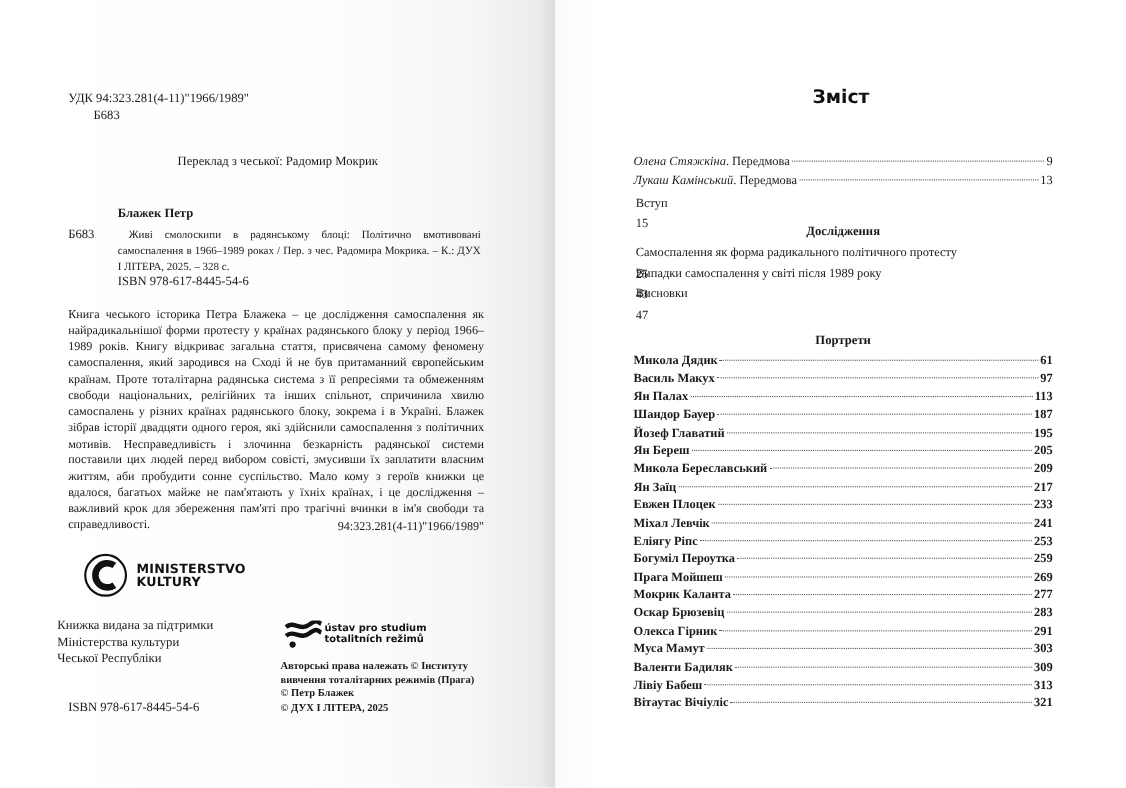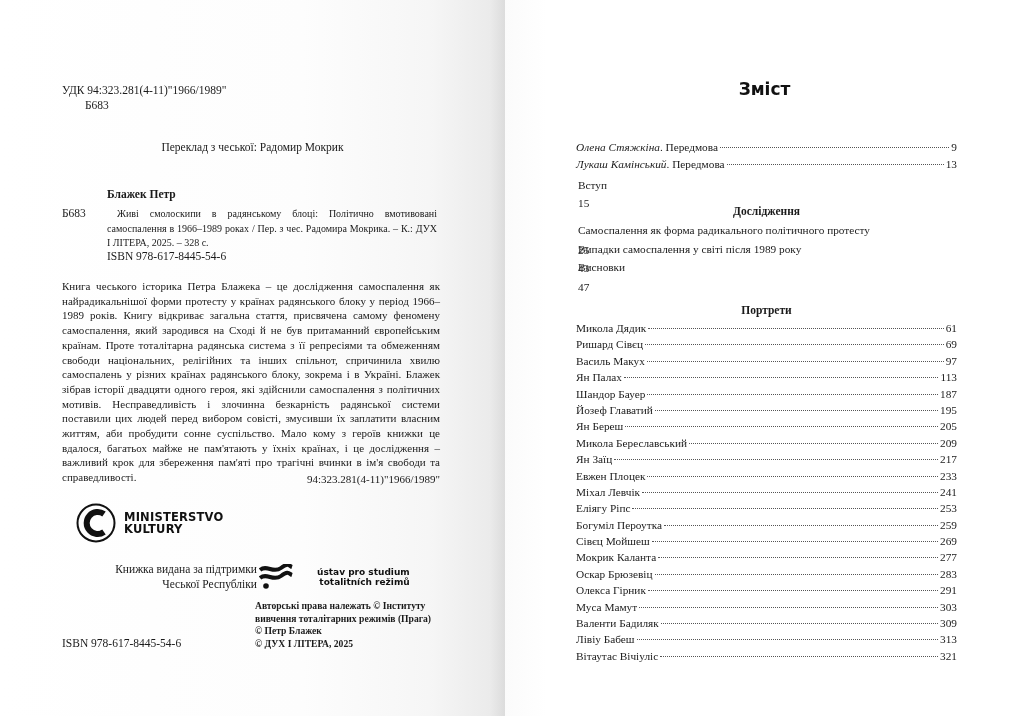--- a/index.html
+++ b/index.html
@@ -27,43 +27,43 @@
   .translator { left: 0; width: 505px; text-align: center; top: 141px; font-size: 11.5px; }
   .cat-author { left: 107px; top: 188px; font-weight: bold; font-size: 11.5px; }
   .cat-code { left: 62px; top: 207px; font-size: 11.5px; }
   .cat-body { left: 107px; top: 207px; width: 330px; font-size: 10px; line-height: 14.6px; text-align: justify; text-indent: 10px; }
   .cat-isbn { left: 107px; top: 250px; font-size: 11.5px; }
   .annotation { left: 62px; top: 279px; width: 378px; font-size: 11px; line-height: 14.7px; text-align: justify; }
   .annot-udk { right: 65px; top: 473px; font-size: 11px; }
 
   .mk-logo { left: 76px; top: 503px; display: flex; align-items: center; gap: 8px; }
   .mk-text { font-family: "DejaVu Sans", sans-serif; font-weight: bold; font-size: 11.5px; line-height: 12px; letter-spacing: 0.2px; color: #111; }
-  .support { left: 52px; width: 205px; top: 562px; text-align: right; font-size: 11.5px; line-height: 14.8px; }
-  .ustr-logo { left: 259px; top: 564px; display: flex; align-items: center; gap: 24px; text-align: right; }
+  .support { left: 52px; width: 205px; top: 562px; text-align: left; font-size: 11.5px; line-height: 14.8px; }
+  .ustr-logo { left: 259px; top: 564px; display: flex; align-items: center; gap: 2px; }
   .ustr-text { font-family: "DejaVu Sans", sans-serif; font-size: 9px; line-height: 10px; font-weight: bold; color: #111; }
   .copyright { left: 255px; top: 600px; font-size: 9.6px; line-height: 12.6px; font-weight: bold; }
   .isbn-bottom { left: 62px; top: 637px; font-size: 11.5px; }
 
   
   .toc-title { left: 0; width: 519px; text-align: center; top: 79px; font-family: "DejaVu Sans", sans-serif; font-weight: bold; font-size: 17px; color: #111; }
   .toc { left: 71px; width: 381px; }
   .toc-row { display: flex; align-items: baseline; font-size: 11.3px; height: 16.5px; line-height: 16.5px; }
   .toc-row .label { white-space: nowrap; }
   .toc-row .label i { font-style: italic; }
   .toc-row .dots { flex: 1; margin: 0 2px; border-bottom: 1px dotted #555; transform: translateY(-3px); height: 0; }
   .toc-row .page { white-space: nowrap; text-align: right; }
   .section-head { text-align: center; font-weight: bold; font-size: 11.5px; line-height: 16px; }
   .toc-a { top: 139px; }
   .toc-a .toc-row:nth-child(3) { margin-top: 5px; flex-direction: column; }
   .sec1-head { top: 203px; left: 71px; width: 381px; }
   .toc-b { top: 221px; }
   .toc-b .toc-row { height: 18.6px; line-height: 18.6px; flex-direction: column; }
   .sec2-head { top: 302px; left: 71px; width: 381px; }
   .toc-c { top: 320px; }
-  .toc-c .toc-row { height: 16.4px; line-height: 16.4px; }
+  .toc-c .toc-row { height: 16.4px; line-height: 16.4px; font-weight: bold; }
 </style>
 </head>
 <body>
 
 <div class="spread">
 
   <div class="page-left">
     <div class="abs udk">
       <span>УДК 94:323.281(4-11)"1966/1989"</span>
       <span class="code2">Б683</span>
@@ -86,20 +86,21 @@
         <path d="M18 22 l5 5 l3 -2" fill="none" stroke="#fff" stroke-width="1.5"></path>
       </svg>
       <div class="mk-text">
         <div>MINISTERSTVO</div>
         <div>KULTURY</div>
       </div>
     </div>
 
     <div class="abs support">
       <div>Книжка видана за підтримки</div>
+      <div>Міністерства культури</div>
       <div>Чеської Республіки</div>
     </div>
 
     <div class="abs ustr-logo">
       <svg width="34" height="26" viewBox="0 0 34 26">
         <path d="M1 6 C8 0, 14 10, 22 4 S30 2, 33 3" fill="none" stroke="#111" stroke-width="4"></path>
         <path d="M1 14 C8 8, 14 18, 22 12 S30 10, 33 11" fill="none" stroke="#111" stroke-width="4"></path>
         <circle cx="7" cy="22" r="2.8" fill="#111"></circle>
       </svg>
       <div class="ustr-text">
@@ -159,25 +160,20 @@
       </div>
 
     <div class="abs section-head sec2-head">Портрети</div>
     <div class="abs toc toc-c" id="sec2">
         <div class="toc-row">
           <span class="label">Микола Дядик</span>
           <span class="dots"></span>
           <span class="page">61</span>
         </div>
         <div class="toc-row">
-          <span class="label">Ришард Сівєц</span>
-          <span class="dots"></span>
-          <span class="page">69</span>
-        </div>
-        <div class="toc-row">
           <span class="label">Василь Макух</span>
           <span class="dots"></span>
           <span class="page">97</span>
         </div>
         <div class="toc-row">
           <span class="label">Ян Палах</span>
           <span class="dots"></span>
           <span class="page">113</span>
         </div>
         <div class="toc-row">
@@ -219,21 +215,21 @@
           <span class="label">Еліягу Ріпс</span>
           <span class="dots"></span>
           <span class="page">253</span>
         </div>
         <div class="toc-row">
           <span class="label">Богуміл Пероутка</span>
           <span class="dots"></span>
           <span class="page">259</span>
         </div>
         <div class="toc-row">
-          <span class="label">Сівєц Мойшеш</span>
+          <span class="label">Прага Мойшеш</span>
           <span class="dots"></span>
           <span class="page">269</span>
         </div>
         <div class="toc-row">
           <span class="label">Мокрик Каланта</span>
           <span class="dots"></span>
           <span class="page">277</span>
         </div>
         <div class="toc-row">
           <span class="label">Оскар Брюзевіц</span>

